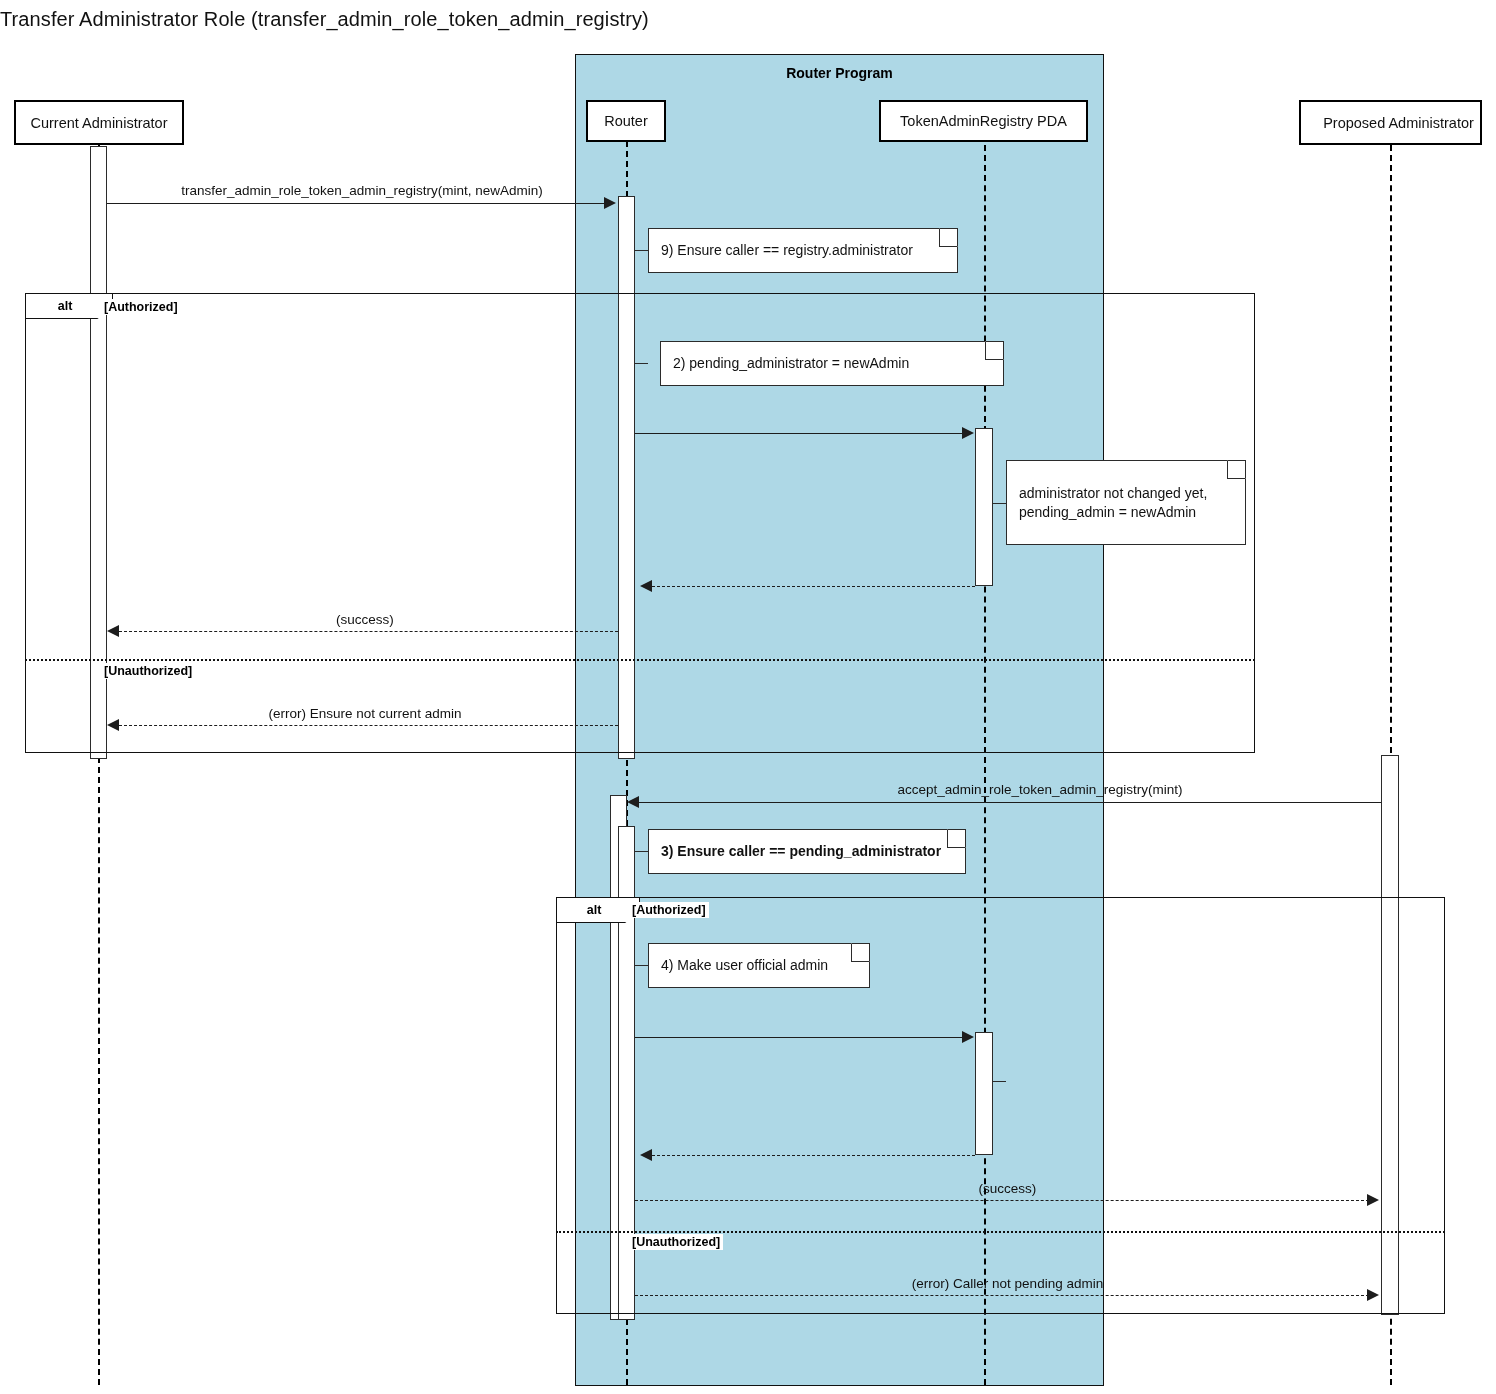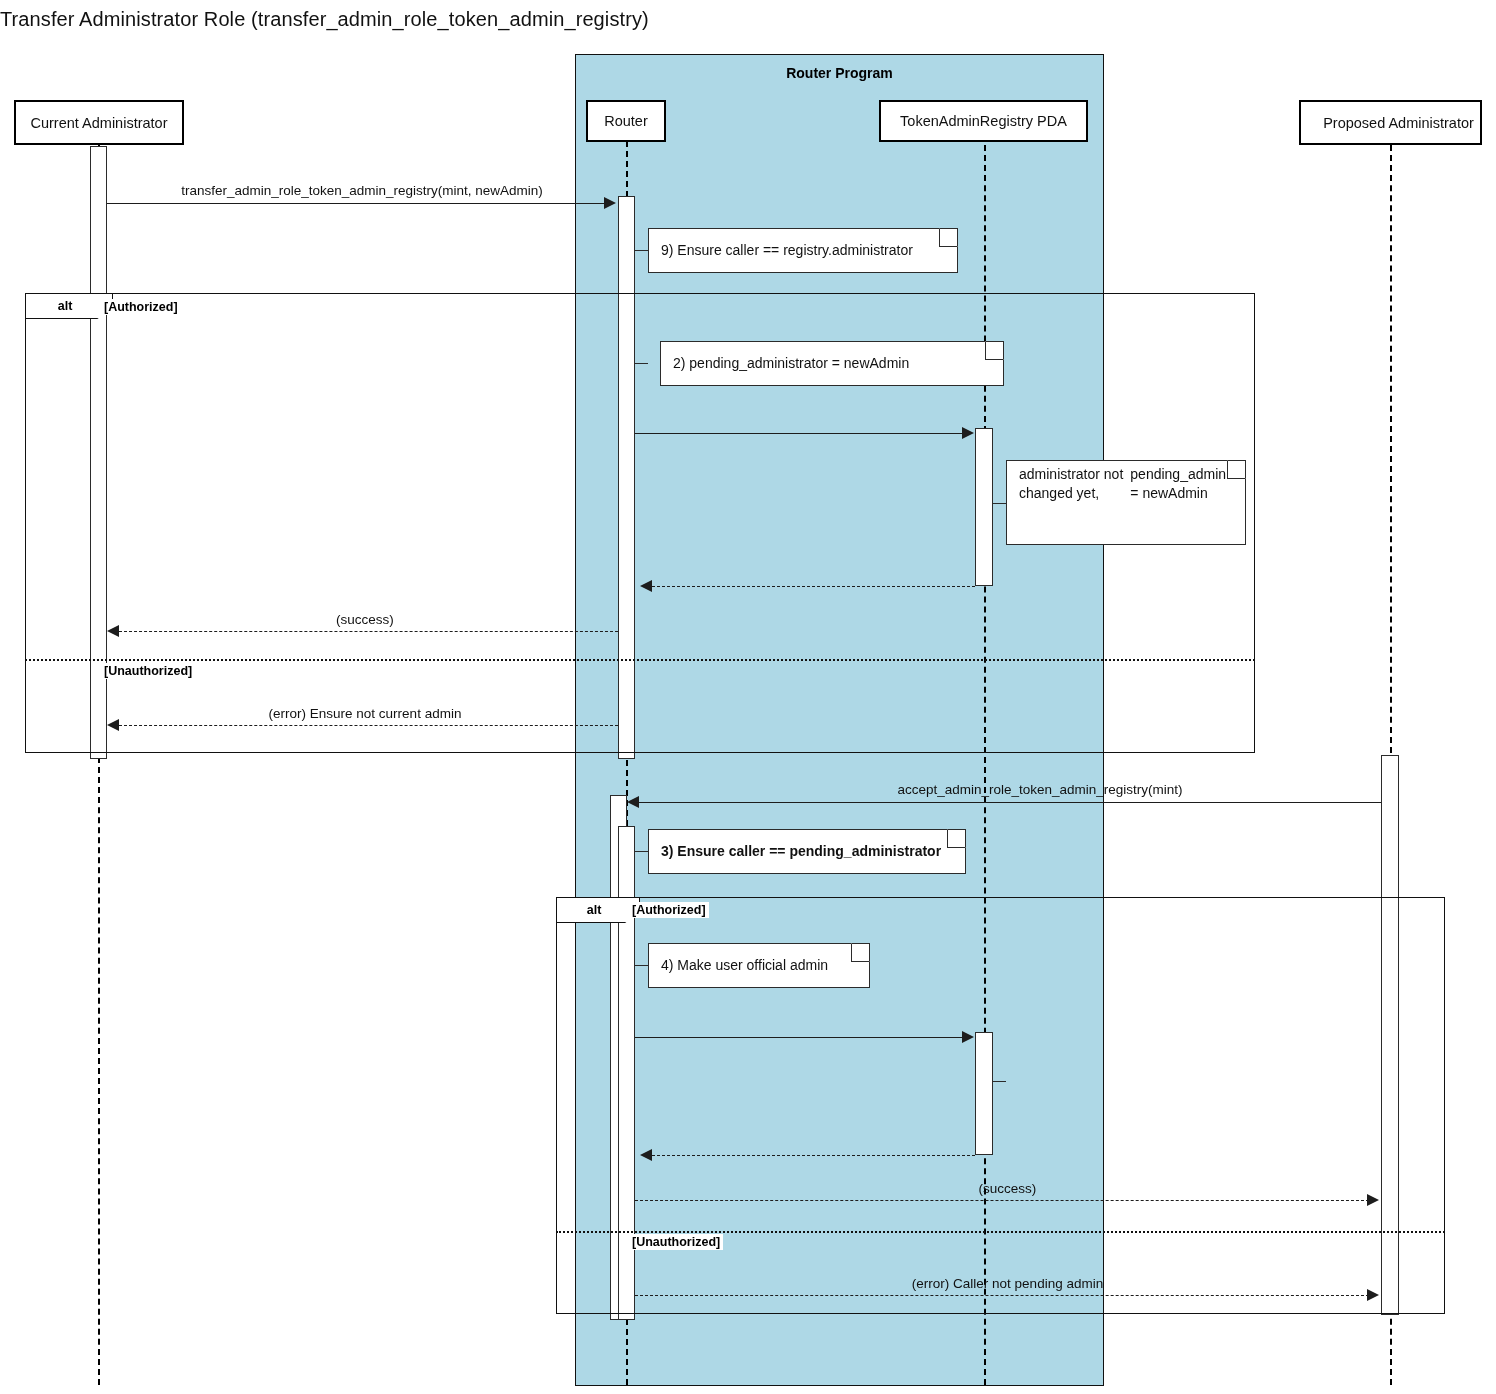--- a/index.html
+++ b/index.html
@@ -106,21 +106,21 @@
   <div class="abs note-stem" style="left:635px;top:363px;width:13px;"></div>
   <div class="abs note" style="left:624px;top:341px;width:344px;height:45px;margin-left:36px;">
     <span class="fold"></span>
     <span>2) pending_administrator = newAdmin</span>
   </div>
 
   <div class="abs msg-line" style="left:635px;top:433px;width:329px;"></div>
   <div class="abs arrow-r" style="left:962px;top:426.5px;"></div>
 
   <div class="abs note-stem" style="left:993px;top:503px;width:13px;"></div>
-  <div class="abs note" style="left:1006px;top:460px;width:240px;height:85px;flex-direction:row;align-items:flex-start;justify-content:center;">
+  <div class="abs note" style="left:1006px;top:460px;width:240px;height:85px;flex-direction:column;align-items:flex-start;justify-content:center;">
     <span class="fold"></span>
     <span>administrator not changed yet,</span>
     <span>pending_admin = newAdmin</span>
   </div>
 
   <div class="abs msg-line dashed" style="left:652px;top:586px;width:323px;"></div>
   <div class="abs arrow-l" style="left:640px;top:579.5px;"></div>
 
   <div class="abs msg-label" style="left:120px;top:612px;width:490px;">(success)</div>
   <div class="abs msg-line dashed" style="left:119px;top:631px;width:499px;"></div>

